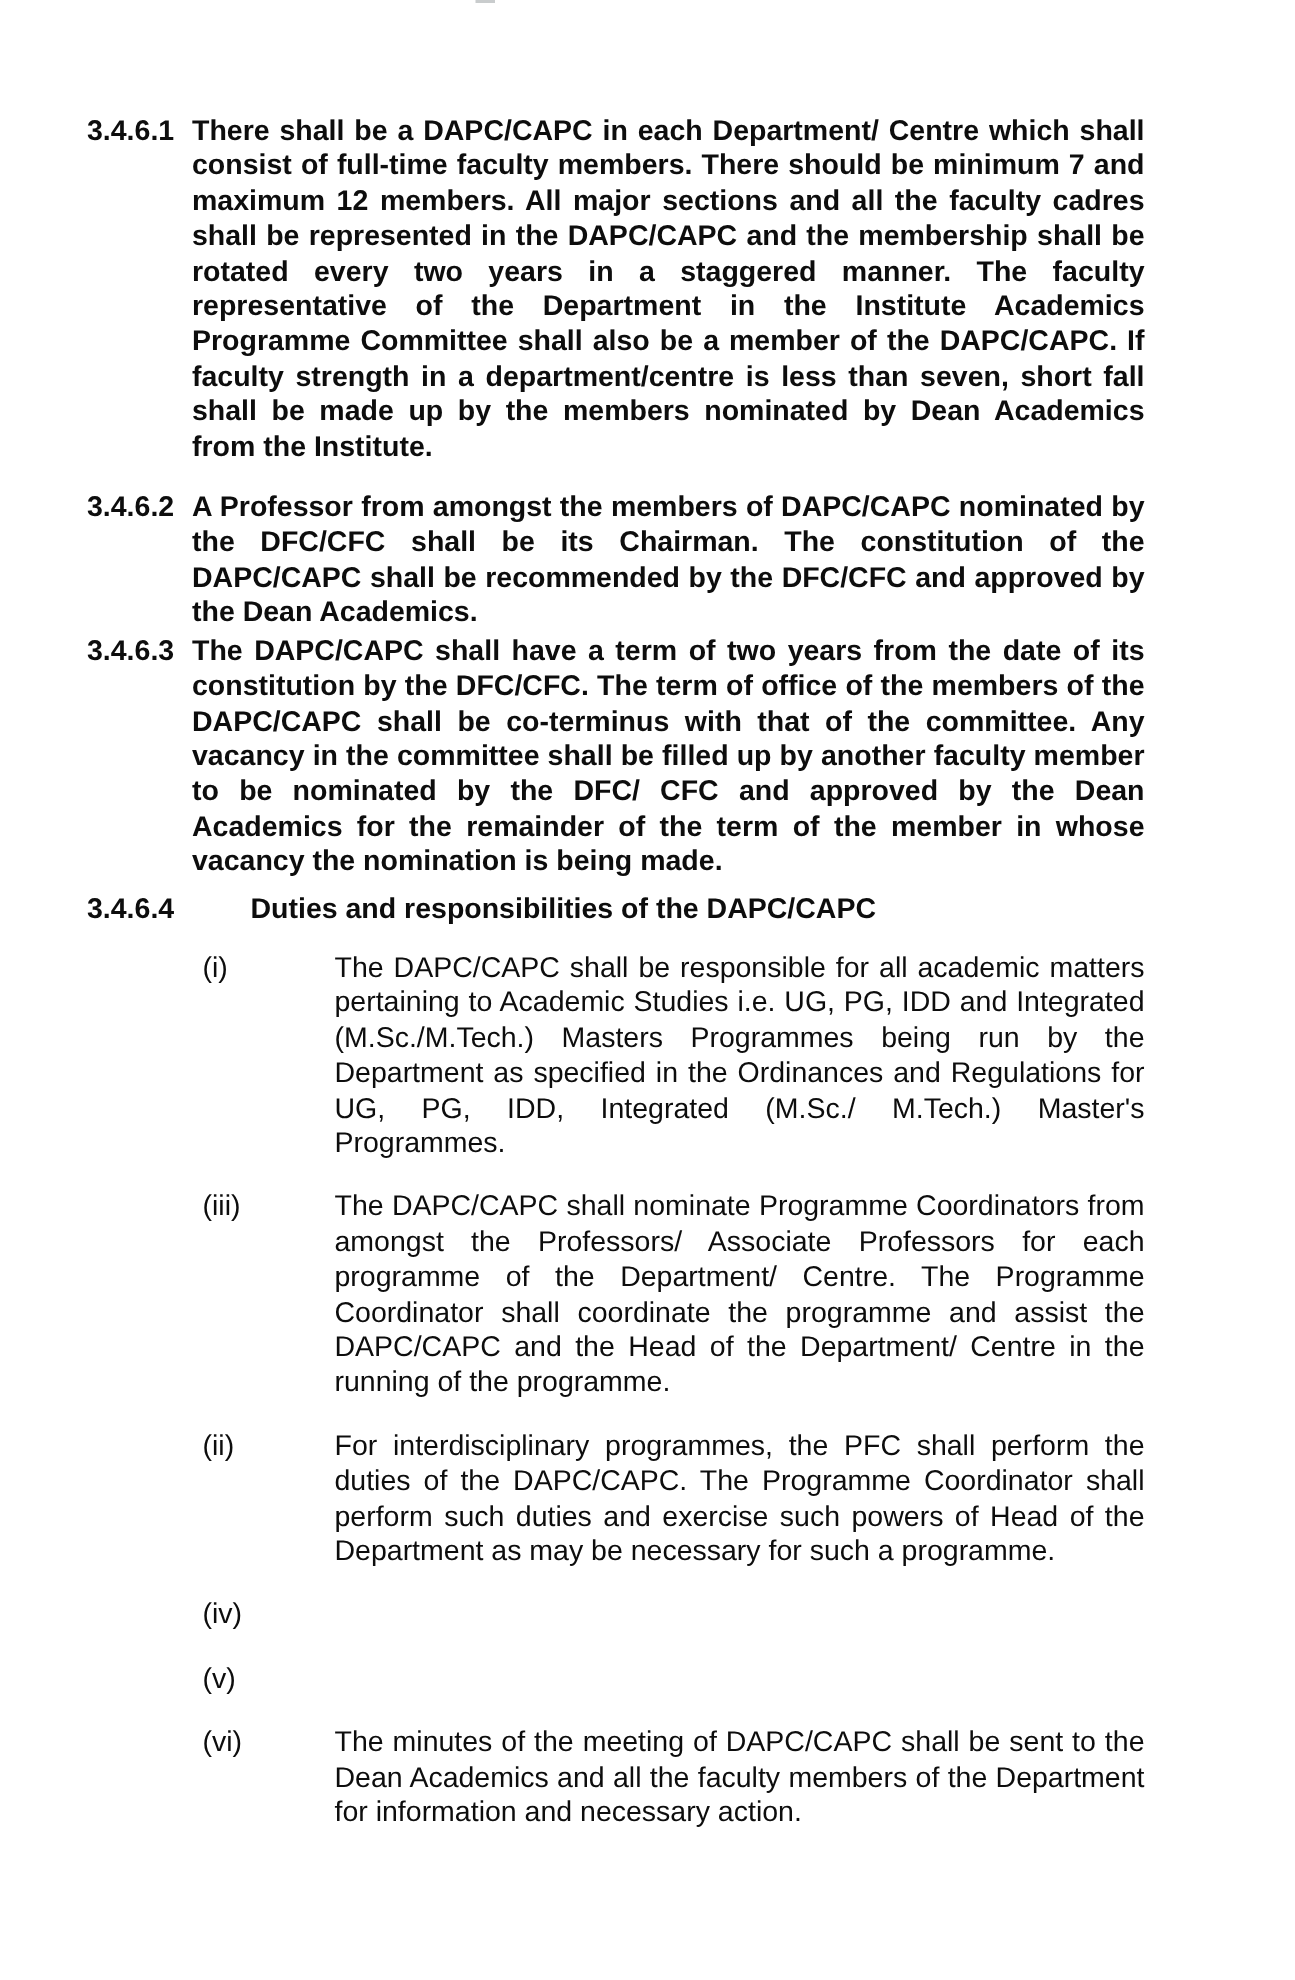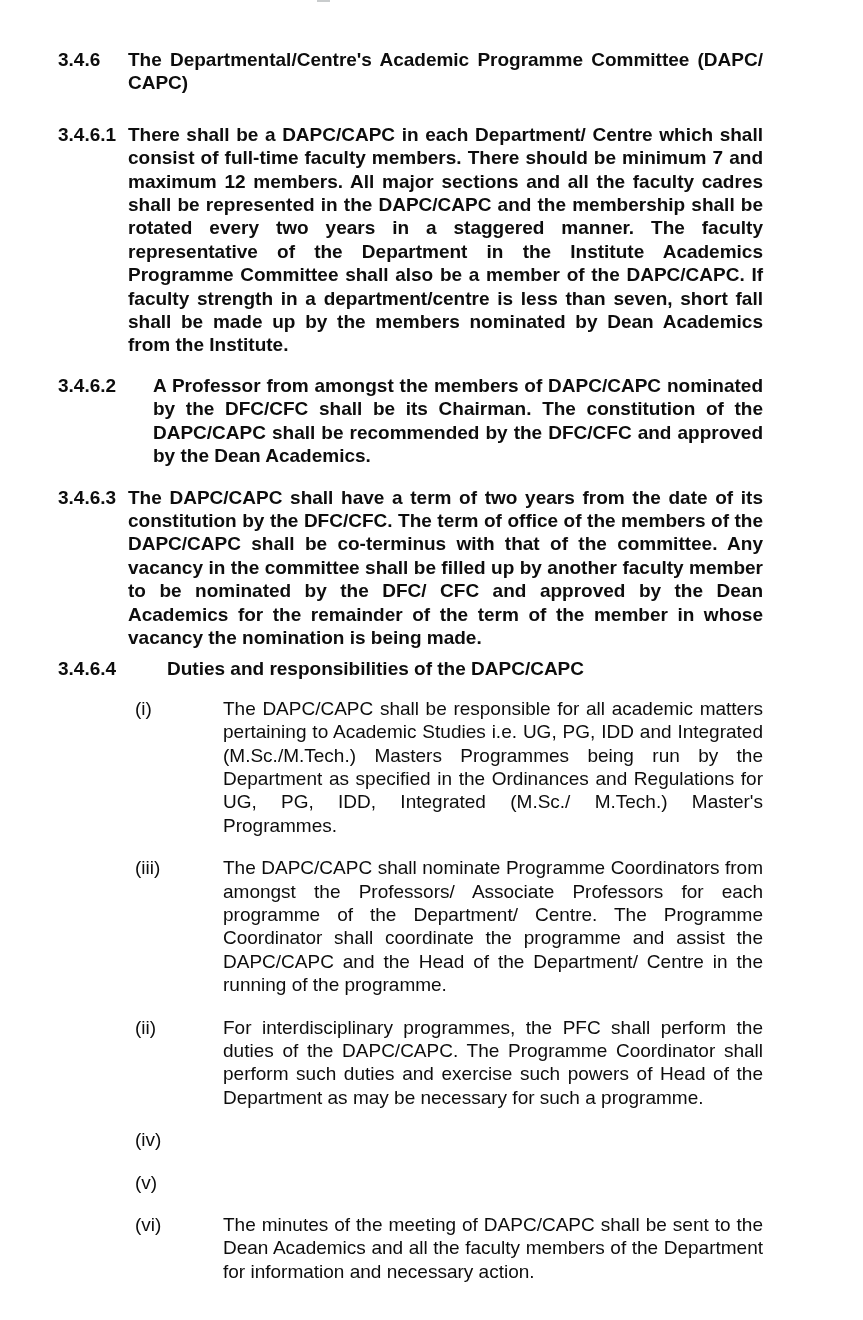--- a/index.html
+++ b/index.html
@@ -40,22 +40,22 @@
   .btxt {
     flex: 1 1 auto;
     text-align: justify;
     font-weight: bold;
   }
   .bold {
     font-weight: bold;
   }
   .heading { margin-top: 0; }
   .para-1 { margin-top: 28px; }
-  .para-2 { margin-top: 17px; gap: 25px; }
-  .para-3 { margin-top: 18px; }
+  .para-2 { margin-top: 17px; }
+  .para-3 { margin-top: 2px; }
   .subheading { margin-top: 8px; gap: 39px; }
   .duties { margin: 0; }
   .duty {
     display: flex;
     align-items: flex-start;
     margin-top: 19px;
     padding-left: 77px;
   }
   .duty:first-child { margin-top: 16px; }
   .marker {
@@ -67,24 +67,20 @@
     text-align: justify;
   }
 </style>
 </head>
 <body>
 
 <div class="page">
 
   <div class="top-artifact"></div>
 
-  <section class="row heading">
-    <span class="num">3.4.6</span>
-    <span class="btxt bold">The Departmental/Centre's Academic Programme Committee (DAPC/ CAPC)</span>
-  </section>
 
   <section class="row para-1">
     <span class="num">3.4.6.1</span>
     <span class="btxt">There shall be a DAPC/CAPC in each Department/ Centre which shall consist of full-time faculty members. There should be minimum 7 and maximum 12 members. All major sections and all the faculty cadres shall be represented in the DAPC/CAPC and the membership shall be rotated every two years in a staggered manner. The faculty representative of the Department in the Institute Academics Programme Committee shall also be a member of the DAPC/CAPC. If faculty strength in a department/centre is less than seven, short fall shall be made up by the members nominated by Dean Academics from the Institute.</span>
   </section>
 
   <section class="row para-2">
     <span class="num">3.4.6.2</span>
     <span class="btxt">A Professor from amongst the members of DAPC/CAPC nominated by the DFC/CFC shall be its Chairman. The constitution of the DAPC/CAPC shall be recommended by the DFC/CFC and approved by the Dean Academics.</span>
   </section>

